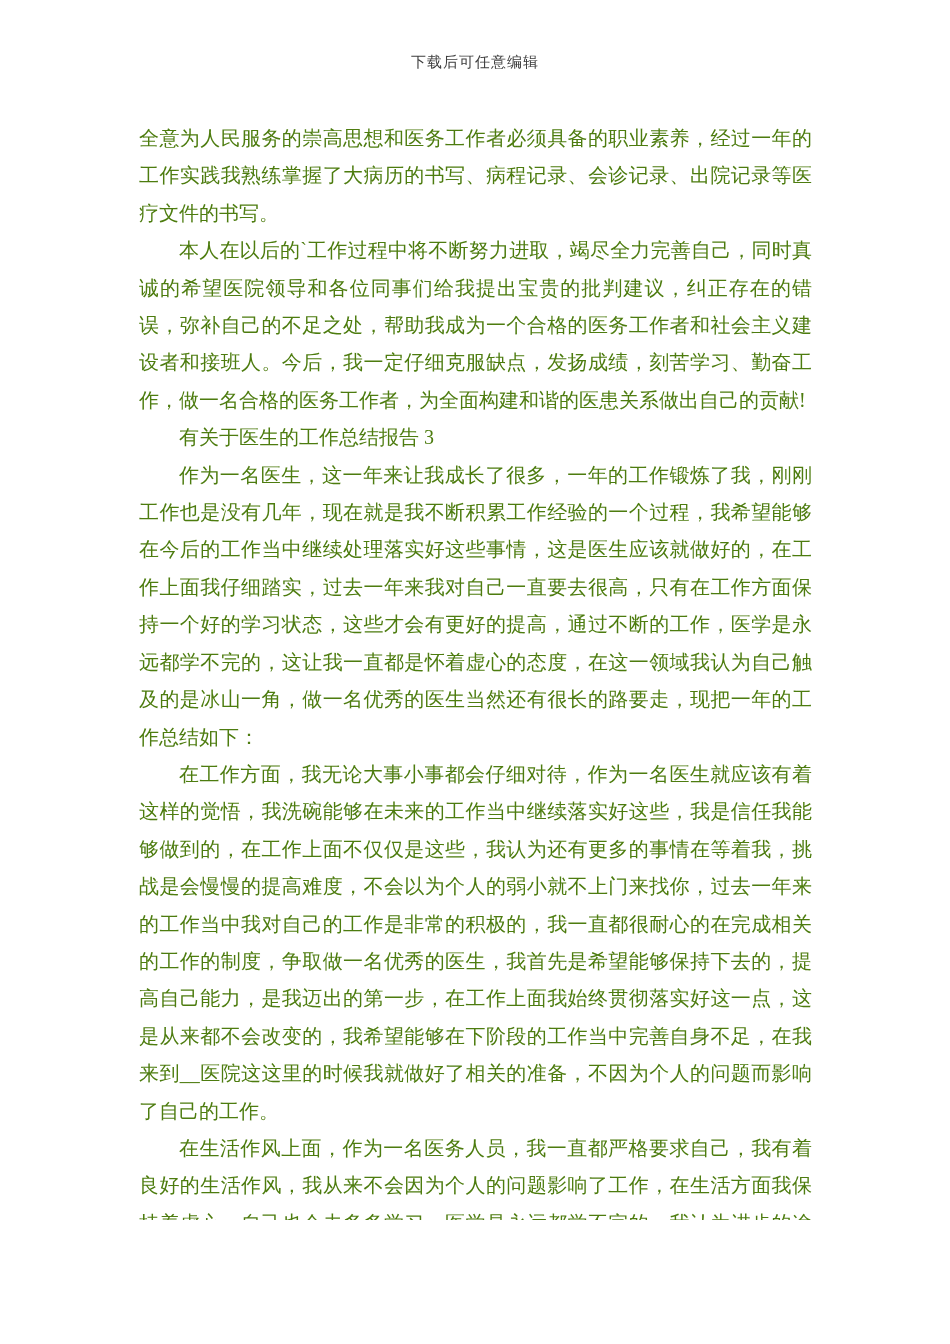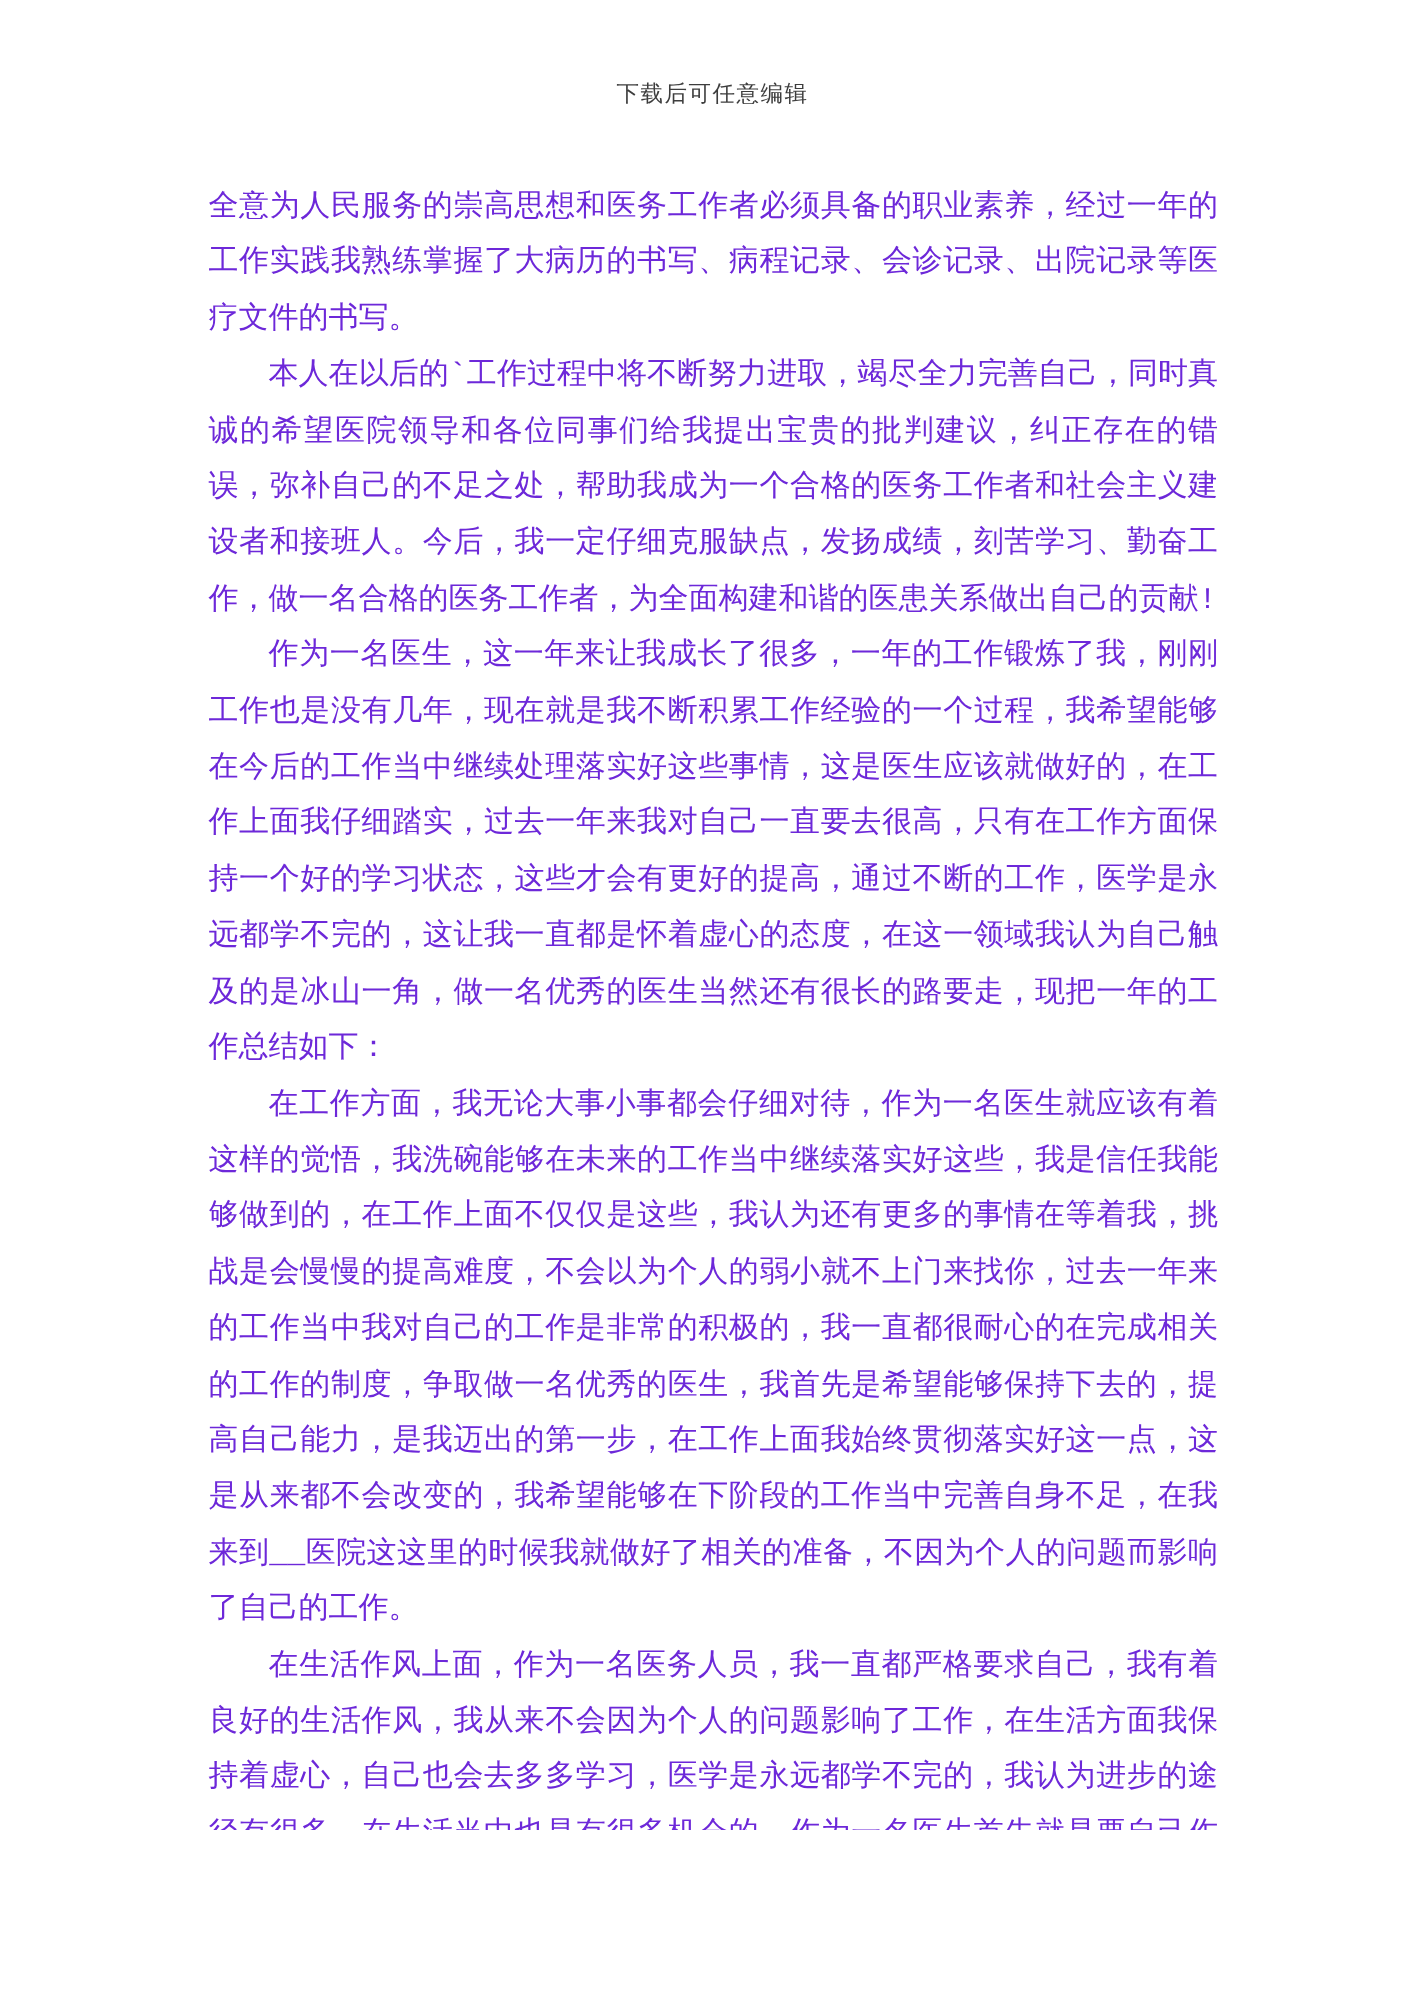--- a/index.html
+++ b/index.html
@@ -6,40 +6,40 @@
     margin: 0;
     padding: 0;
     background: #ffffff;
   }
   .page {
     position: relative;
     width: 950px;
     height: 1220px;
     background: #ffffff;
     overflow: hidden;
-    font-family: Liberation Mono, monospace;
+    font-family: Liberation Serif, serif;
   }
   .page-header {
     position: absolute;
     top: 53px;
     left: 0;
     right: 0;
     text-align: center;
     font-size: 15px;
     letter-spacing: 1px;
     color: #3d3d3d;
   }
   .doc-body {
     position: absolute;
     top: 120px;
     left: 139px;
     width: 673px;
     font-size: 20px;
     line-height: 37.4px;
-    color: #6d28d9;
+    color: #4d7c0f;
     text-align: justify;
     text-justify: inter-ideograph;
   }
   .doc-body p {
     margin: 0;
     padding: 0;
   }
   .doc-body p.indent {
     text-indent: 2em;
   }
@@ -59,20 +59,21 @@
 </head>
 <body>
 
 <div class="page">
 
   <div class="page-header">下载后可任意编辑</div>
 
   <div class="doc-body">
     <p class="no-indent">全意为人民服务的崇高思想和医务工作者必须具备的职业素养，经过一年的工作实践我熟练掌握了大病历的书写、病程记录、会诊记录、出院记录等医疗文件的书写。</p>
     <p class="indent">本人在以后的`工作过程中将不断努力进取，竭尽全力完善自己，同时真诚的希望医院领导和各位同事们给我提出宝贵的批判建议，纠正存在的错误，弥补自己的不足之处，帮助我成为一个合格的医务工作者和社会主义建设者和接班人。今后，我一定仔细克服缺点，发扬成绩，刻苦学习、勤奋工作，做一名合格的医务工作者，为全面构建和谐的医患关系做出自己的贡献!</p>
+    <p class="indent">有关于医生的工作总结报告 3</p>
     <p class="indent">作为一名医生，这一年来让我成长了很多，一年的工作锻炼了我，刚刚工作也是没有几年，现在就是我不断积累工作经验的一个过程，我希望能够在今后的工作当中继续处理落实好这些事情，这是医生应该就做好的，在工作上面我仔细踏实，过去一年来我对自己一直要去很高，只有在工作方面保持一个好的学习状态，这些才会有更好的提高，通过不断的工作，医学是永远都学不完的，这让我一直都是怀着虚心的态度，在这一领域我认为自己触及的是冰山一角，做一名优秀的医生当然还有很长的路要走，现把一年的工作总结如下：</p>
     <p class="indent">在工作方面，我无论大事小事都会仔细对待，作为一名医生就应该有着这样的觉悟，我洗碗能够在未来的工作当中继续落实好这些，我是信任我能够做到的，在工作上面不仅仅是这些，我认为还有更多的事情在等着我，挑战是会慢慢的提高难度，不会以为个人的弱小就不上门来找你，过去一年来的工作当中我对自己的工作是非常的积极的，我一直都很耐心的在完成相关的工作的制度，争取做一名优秀的医生，我首先是希望能够保持下去的，提高自己能力，是我迈出的第一步，在工作上面我始终贯彻落实好这一点，这是从来都不会改变的，我希望能够在下阶段的工作当中完善自身不足，在我来到__医院这这里的时候我就做好了相关的准备，不因为个人的问题而影响了自己的工作。</p>
     <p class="indent">在生活作风上面，作为一名医务人员，我一直都严格要求自己，我有着良好的生活作风，我从来不会因为个人的问题影响了工作，在生活方面我保持着虚心，自己也会去多多学习，医学是永远都学不完的，我认为进步的途径有很多，在生活当中也是有很多机会的，作为一名医生首先就是要自己作风端正，</p>
   </div>
 
   <div class="page-footer">第 3 页 共 6 页</div>
 
 </div>
 
 </body></html>

